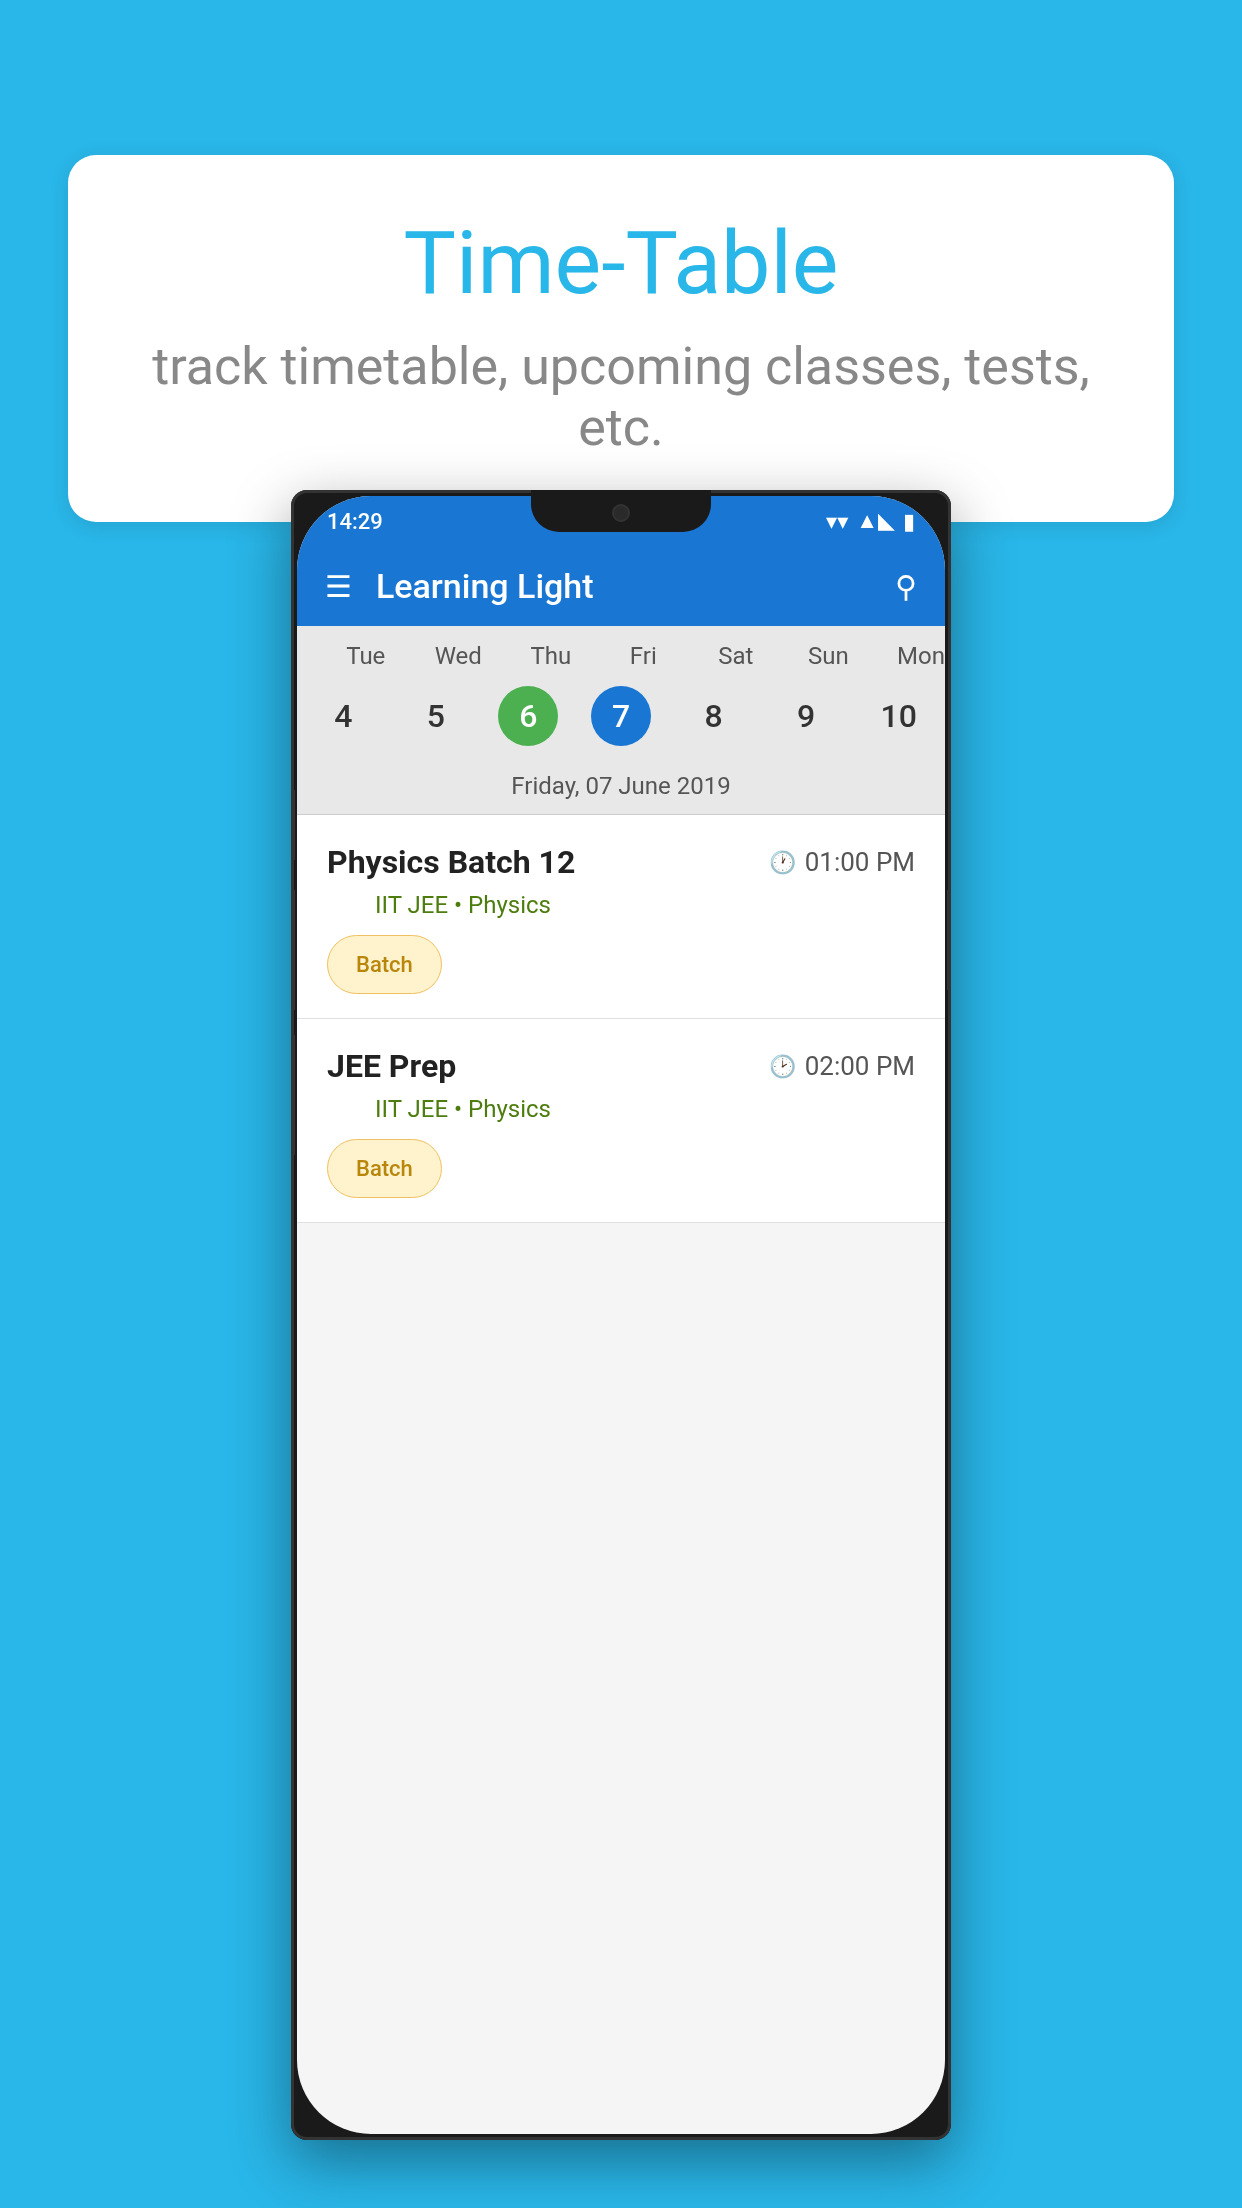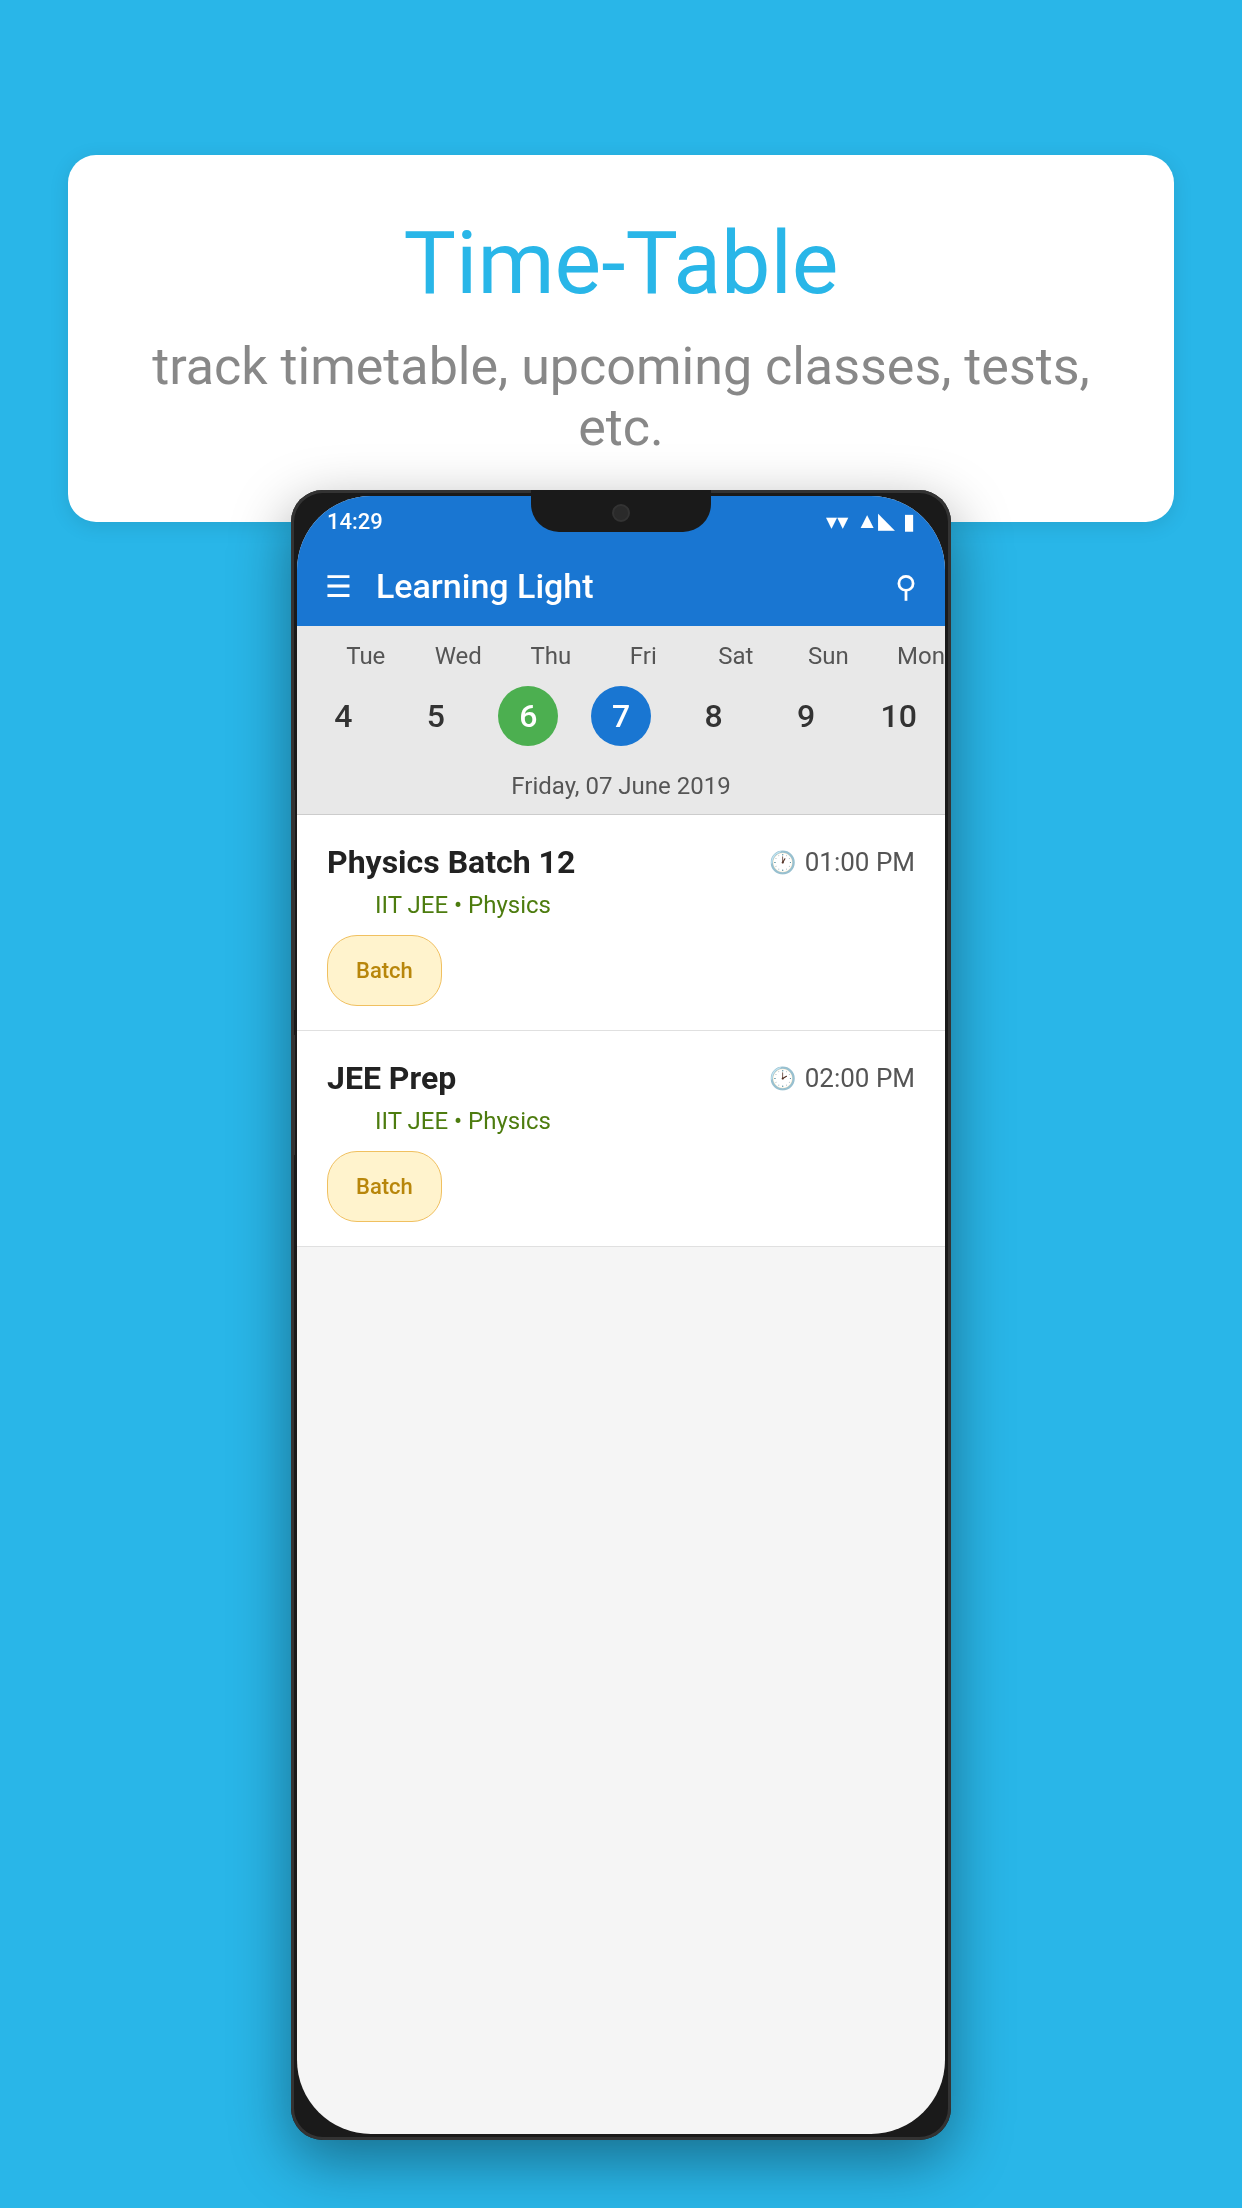--- a/index.html
+++ b/index.html
@@ -64,21 +64,21 @@
 
     
     .phone-frame {
       position: absolute;
       top: 490px;
       left: 50%;
       transform: translateX(-50%);
       width: 660px;
       height: 1650px;
       background: #1a1a1a;
-      border-radius: 32px;
+      border-radius: 16px;
       box-shadow: 0 20px 60px rgba(0,0,0,0.4), inset 0 0 0 3px #333;
       overflow: hidden;
     }
 
     
     .phone-notch {
       position: absolute;
       top: 0;
       left: 50%;
       transform: translateX(-50%);
@@ -274,21 +274,21 @@
       margin-bottom: 16px;
       margin-left: 48px;
     }
 
     .batch-tag {
       display: inline-block;
       background: #fff3cd;
       color: #b8860b;
       border: 1.5px solid #f0c060;
       border-radius: 30px;
-      padding: 22px 28px;
+      padding: 16px 28px;
       font-size: 22px;
       font-weight: 500;
     }
 
     
     .side-button-right {
       position: absolute;
       right: -4px;
       top: 400px;
       width: 8px;

